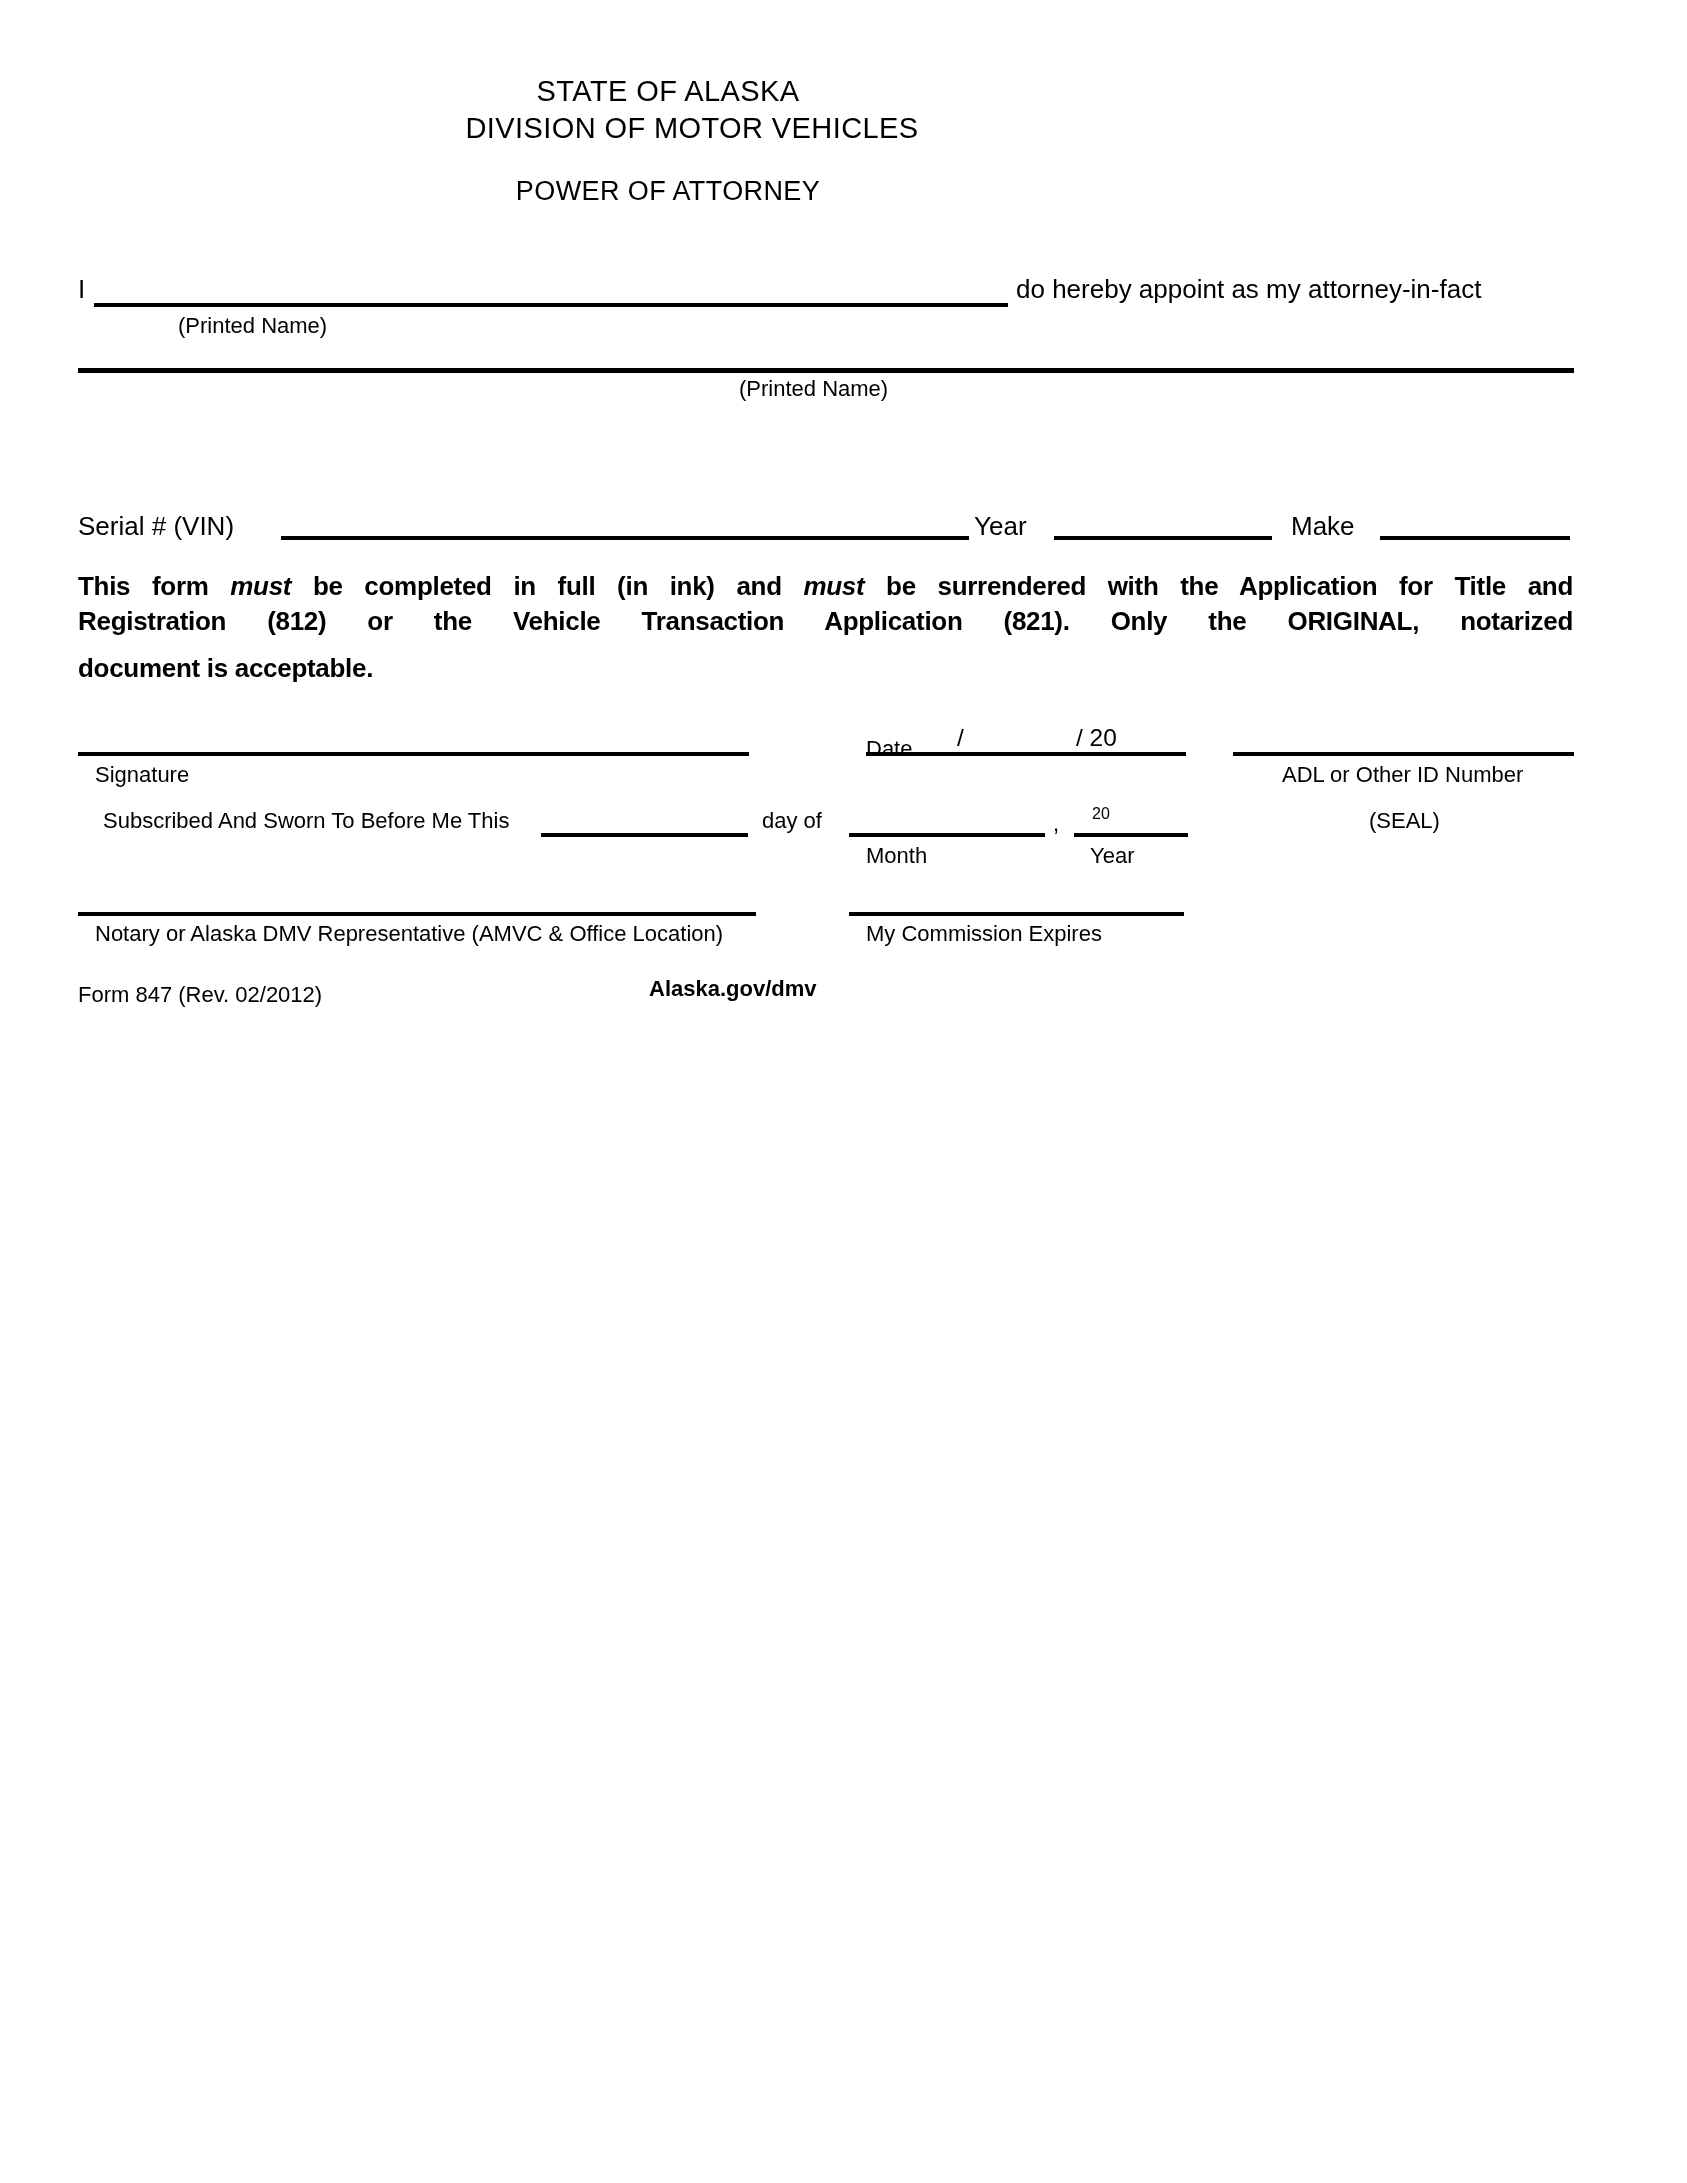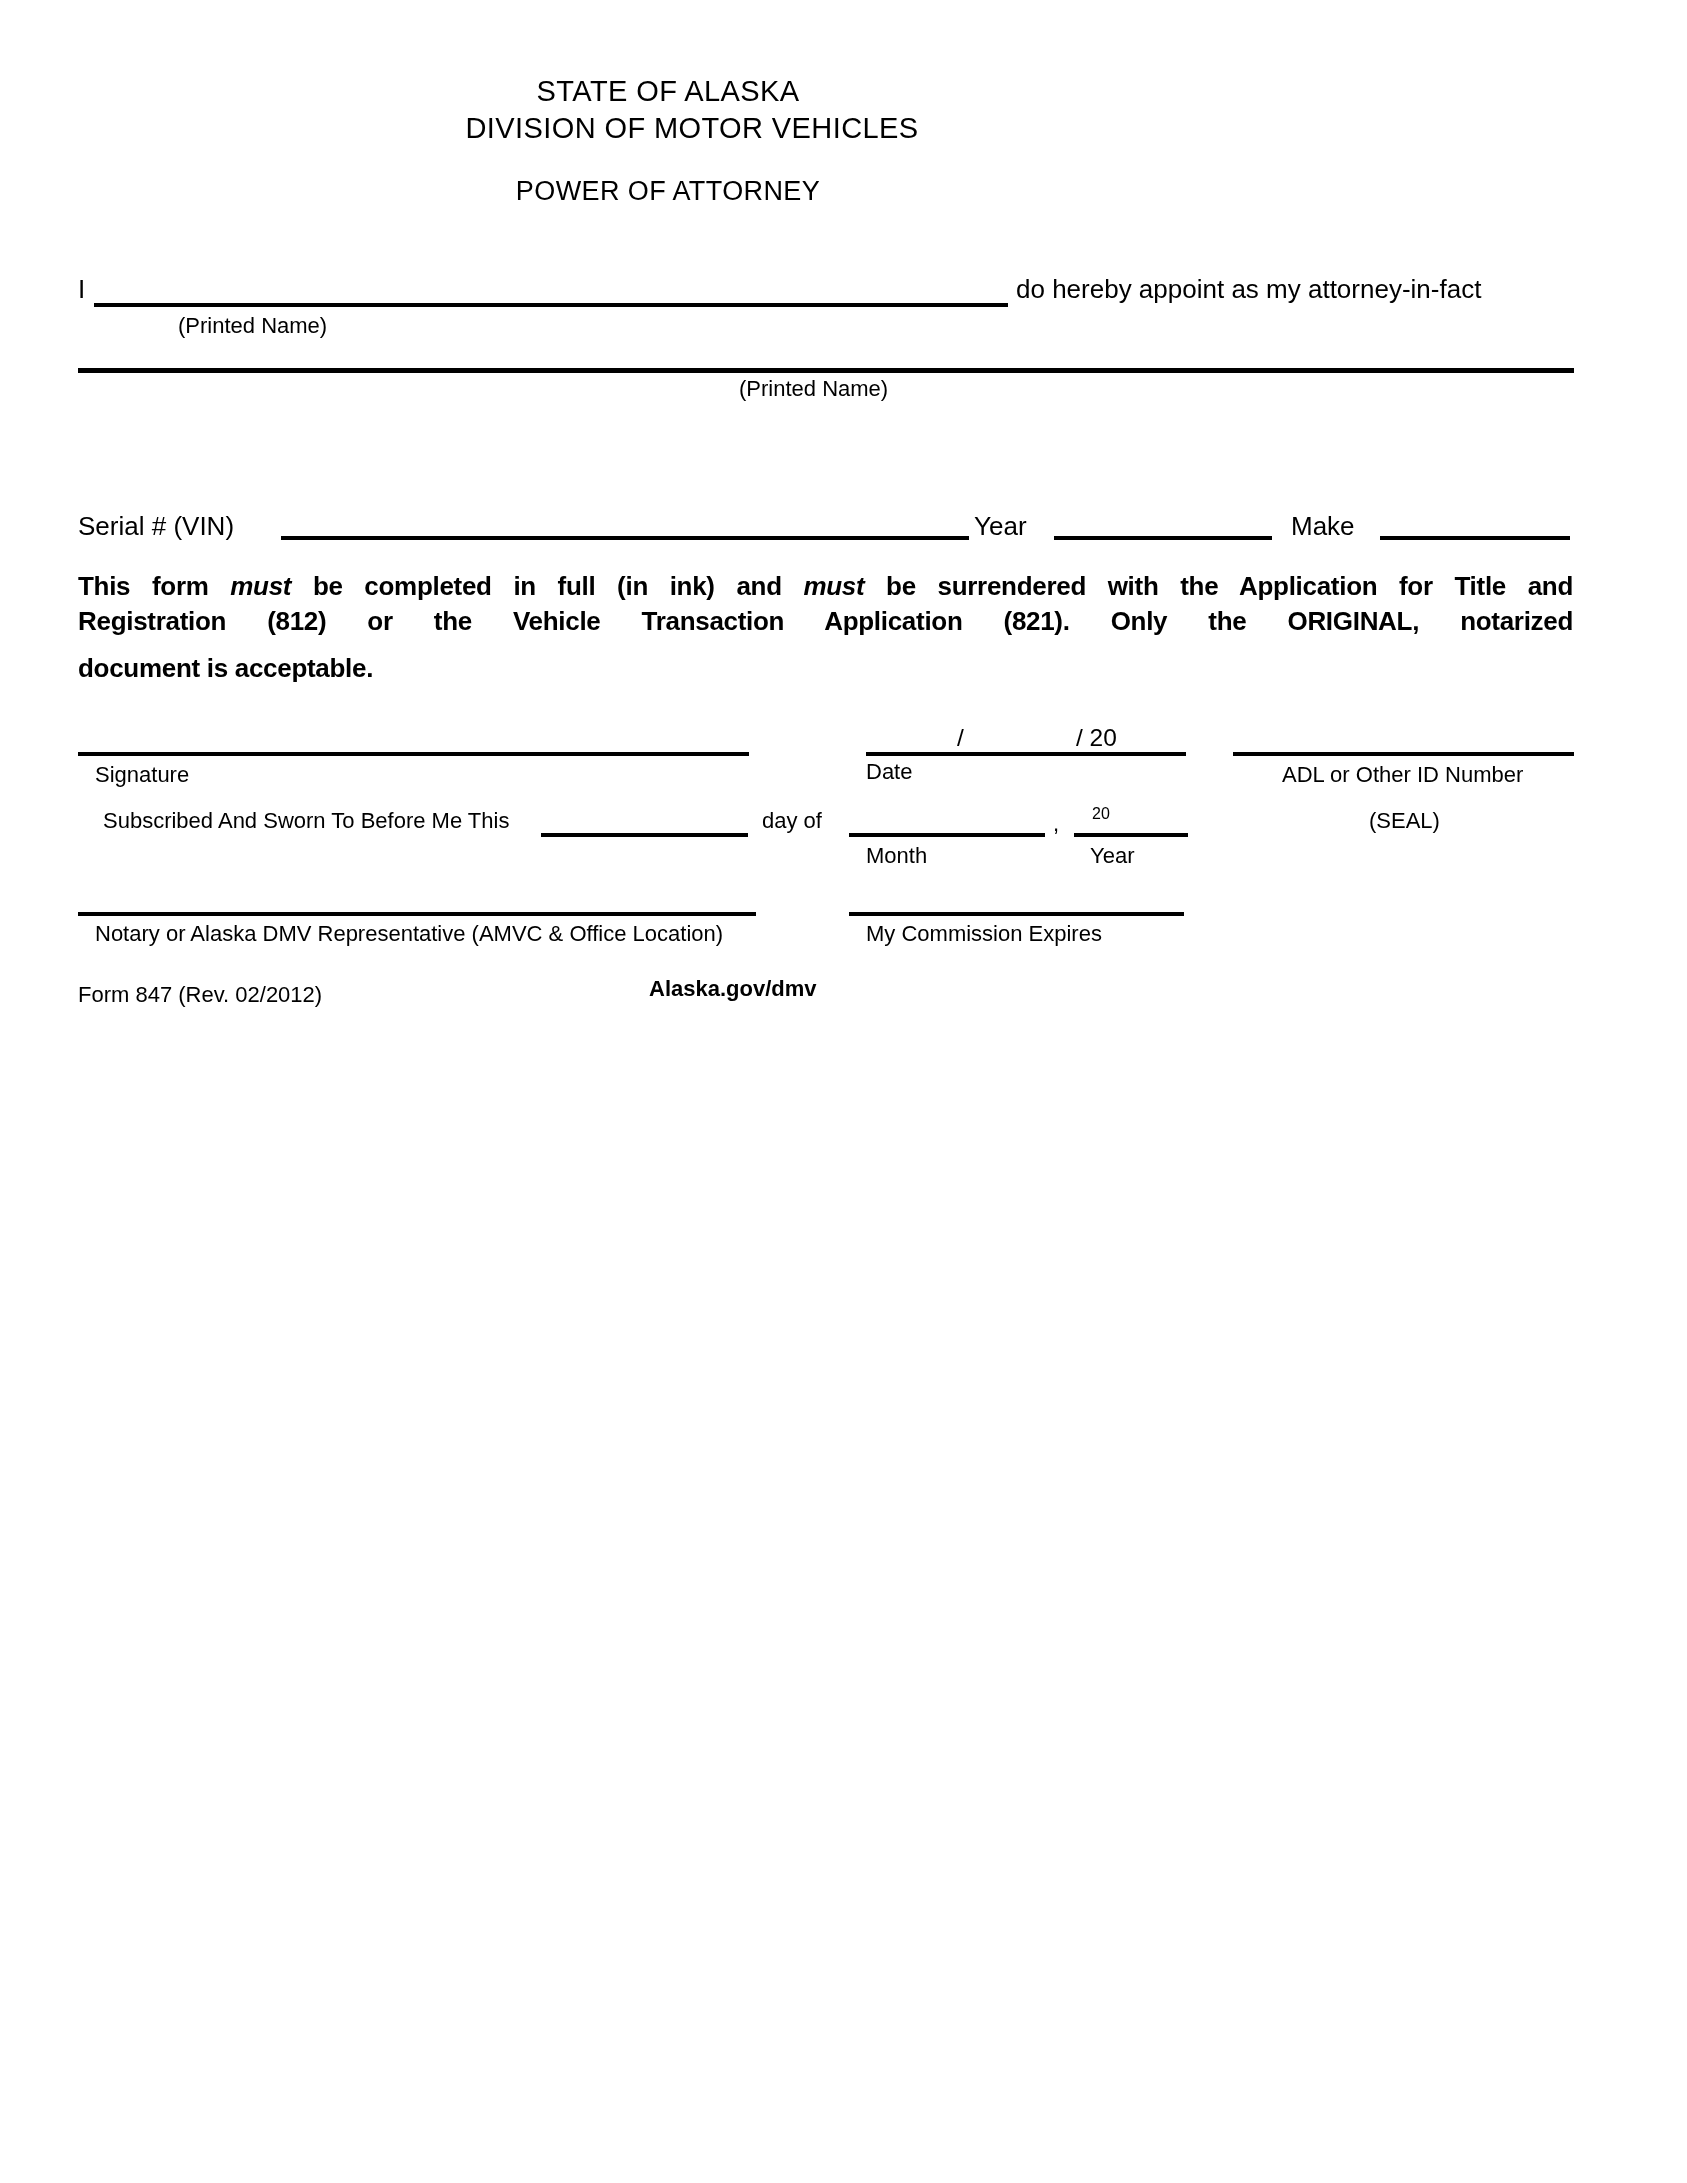--- a/index.html
+++ b/index.html
@@ -72,21 +72,21 @@
   <div class="instr just" style="top:570px;"><span>This form </span><span class="must">must</span><span> be completed in full (in ink) and </span><span class="must">must</span><span> be surrendered with the Application for Title and</span></div>
   <div class="instr just" style="top:605px;">Registration (812) or the Vehicle Transaction Application (821).  Only the ORIGINAL, notarized</div>
   <div class="instr" style="top:608px;margin-top:44px;">document is acceptable.</div>
 
   <span class="abs slash" style="left:957px; top:724px;">/</span>
   <span class="abs slash" style="left:1076px; top:724px;">/ 20</span>
   <div class="fill-line" style="left:78px; top:752px; width:671px;"></div>
   <div class="fill-line" style="left:866px; top:752px; width:320px;"></div>
   <div class="fill-line" style="left:1233px; top:752px; width:341px;"></div>
   <span class="abs lbl" style="left:95px; top:762px;">Signature</span>
-  <span class="abs lbl" style="left:866px; top:759px;text-align:center;">Date</span>
+  <span class="abs lbl" style="left:866px; top:736px;text-align:center;">Date</span>
   <span class="abs lbl" style="left:1282px; top:762px;">ADL or Other ID Number</span>
 
   <span class="abs sworn-txt" style="left:103px; top:808px;">Subscribed And Sworn To Before Me This</span>
   <div class="fill-line" style="left:541px; top:833px; width:207px;"></div>
   <span class="abs sworn-txt" style="left:762px; top:808px;">day of</span>
   <div class="fill-line" style="left:849px; top:833px; width:196px;"></div>
   <span class="abs sworn-txt" style="left:1053px; top:811px;">,</span>
   <span class="abs year-20" style="left:1092px; top:805px;">20</span>
   <div class="fill-line" style="left:1074px; top:833px; width:114px;"></div>
   <span class="abs sworn-txt" style="left:1369px; top:808px;">(SEAL)</span>

